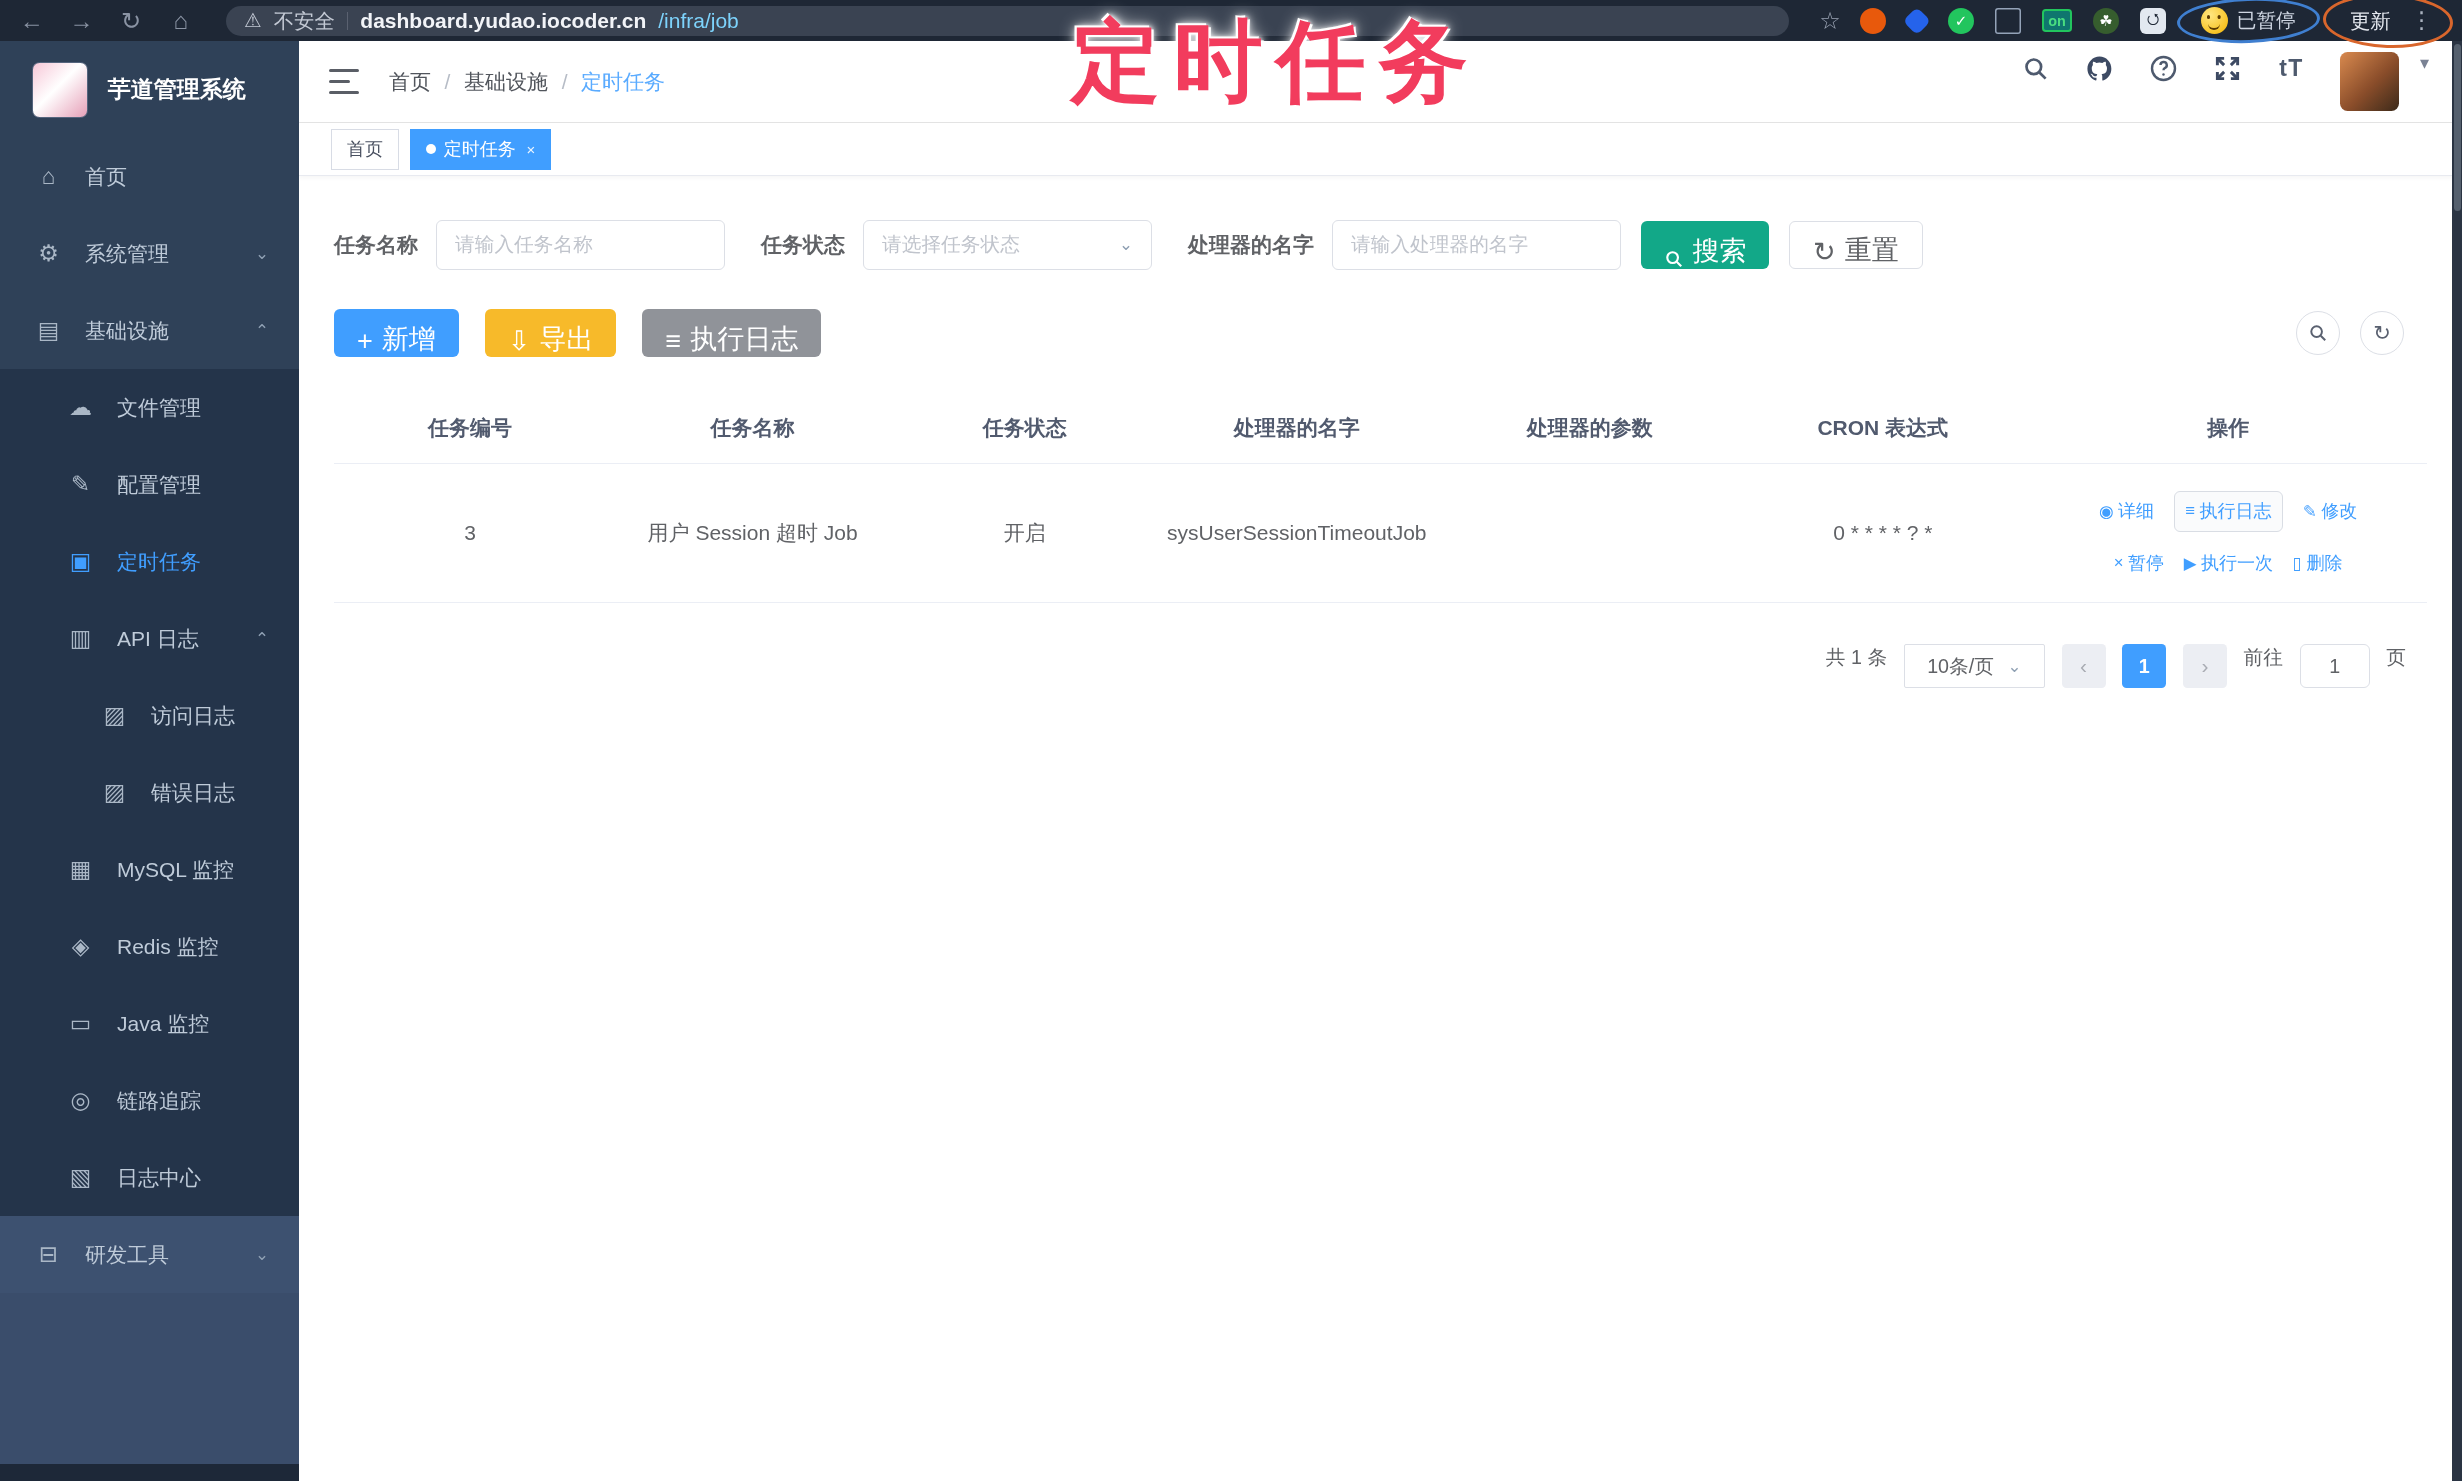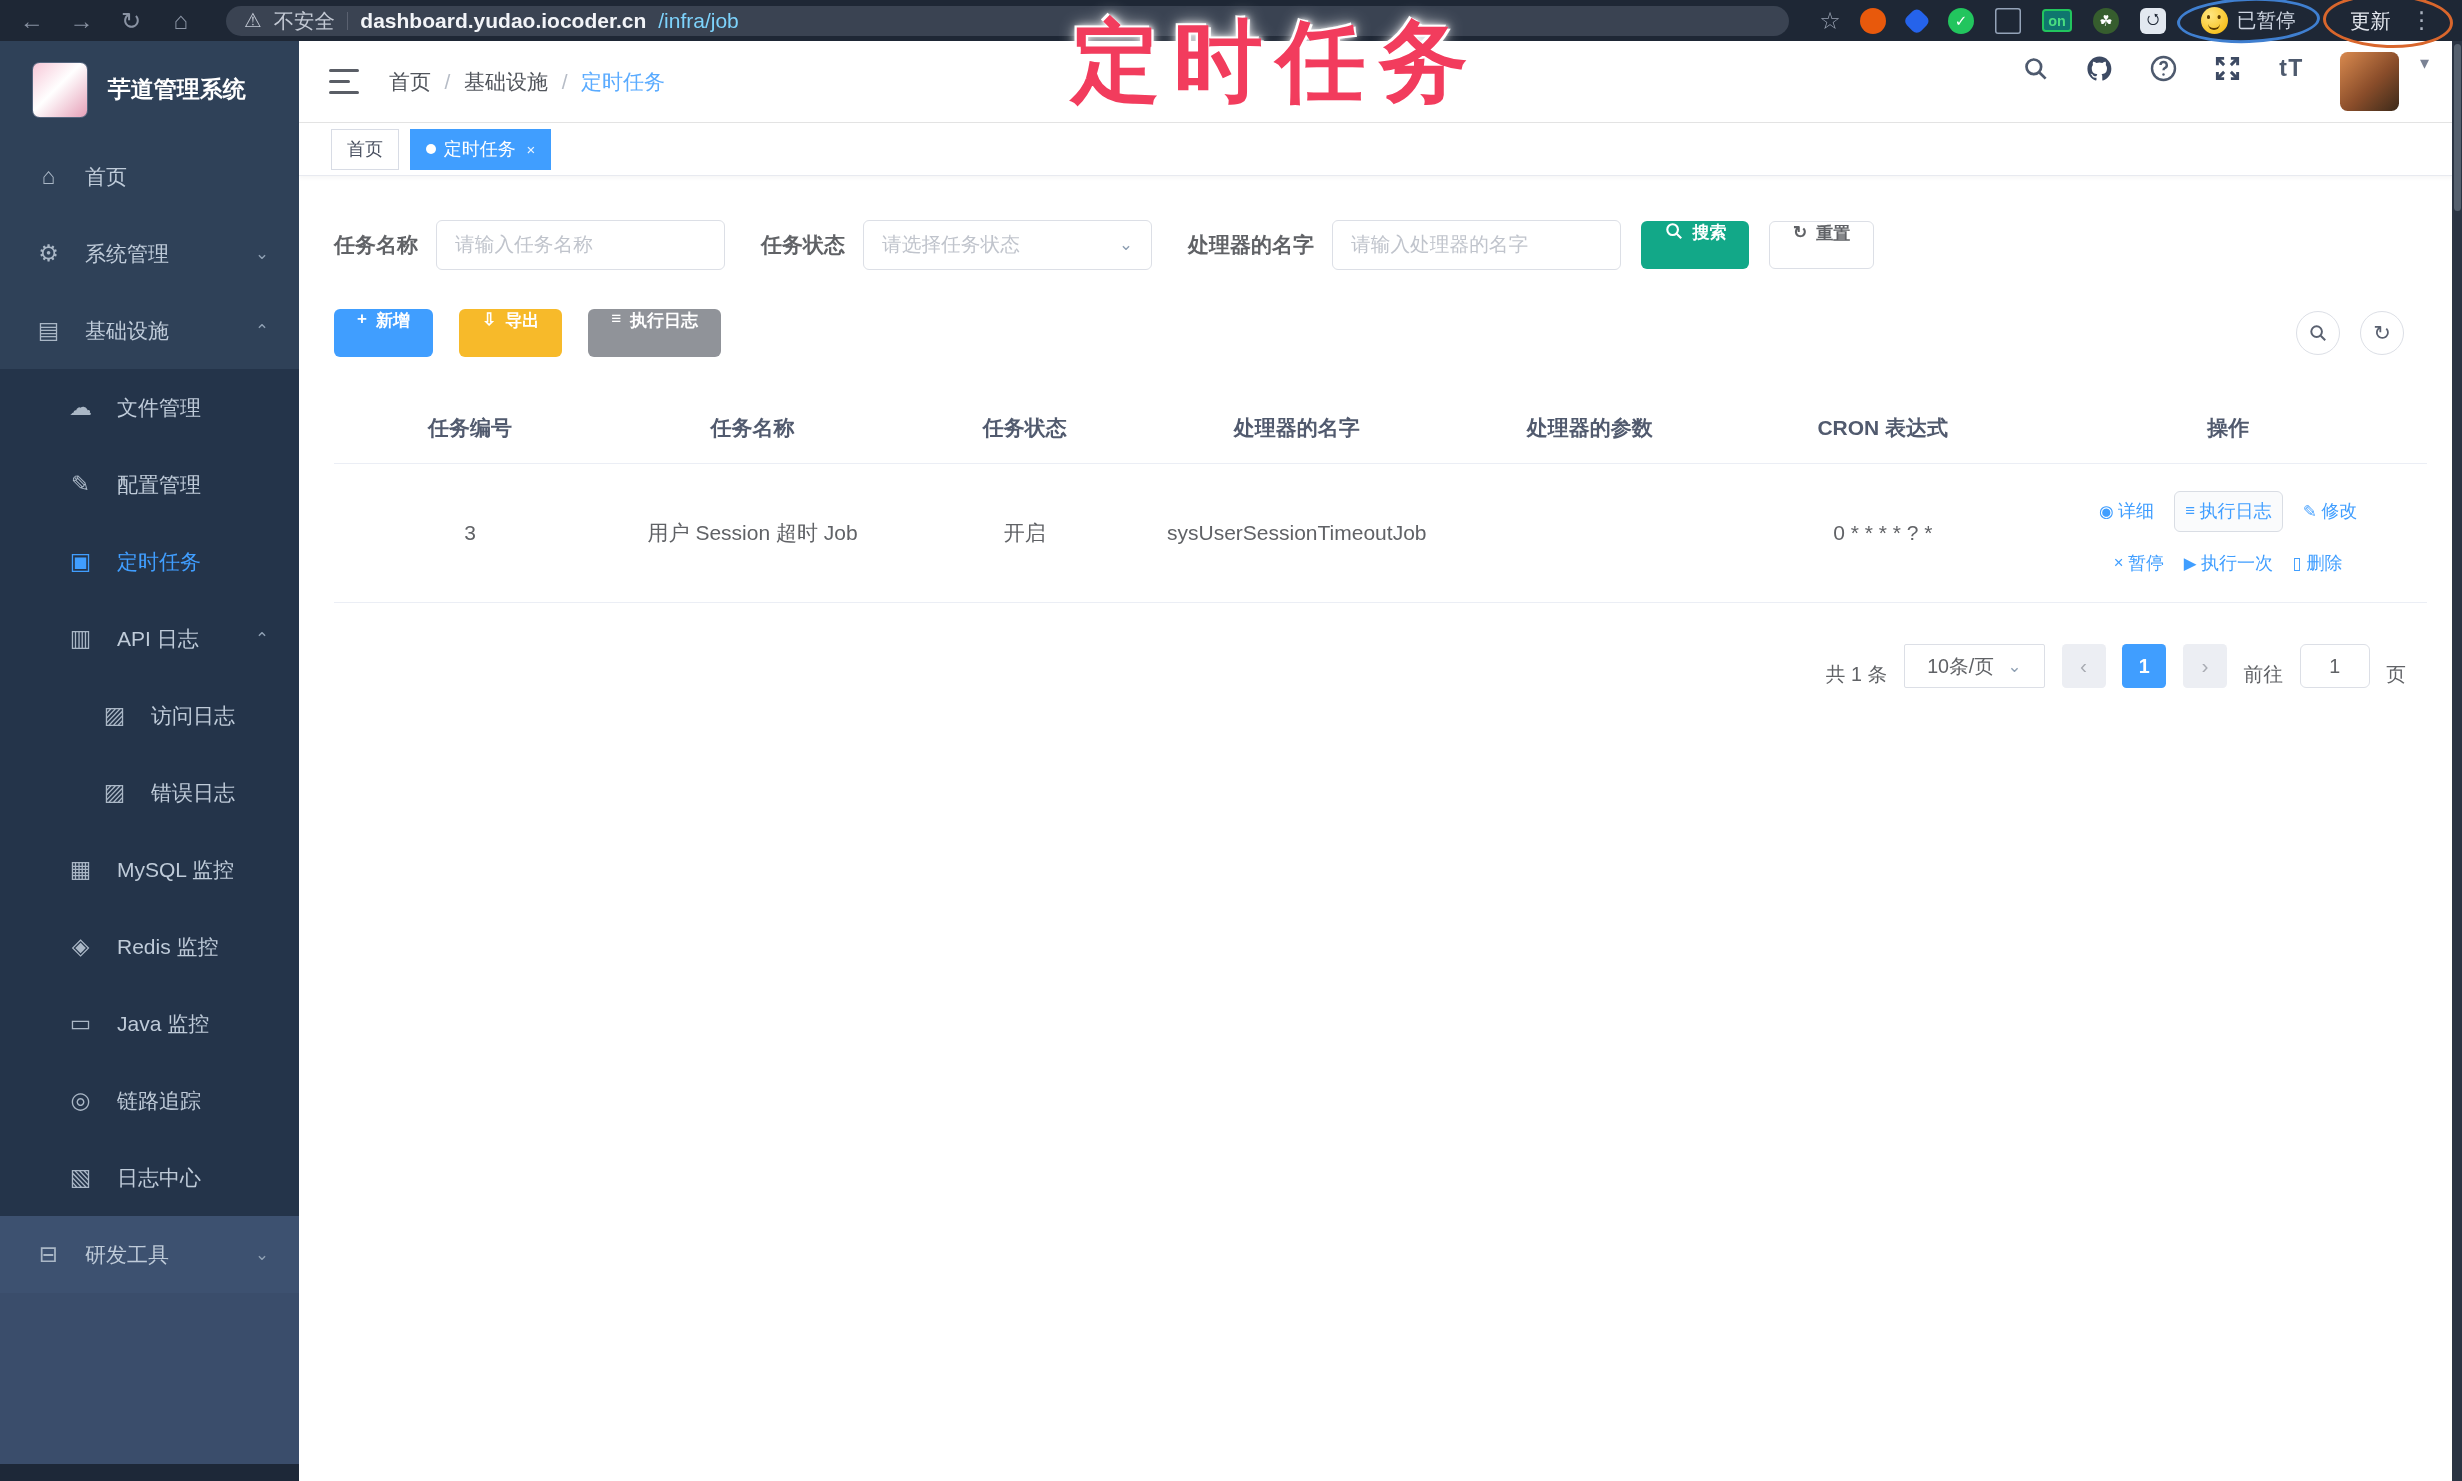--- a/index.html
+++ b/index.html
@@ -83,21 +83,21 @@
   .content { flex:1; padding:30px 35px 0 35px; }
 
   
   .filters { display:flex; align-items:center; margin-top:13.6px; }
   .f-label { font-size:21px; font-weight:bold; color:#606266; margin-right:18px; white-space:nowrap; }
   .f-input { width:289px; height:50px; border:1.5px solid #dcdfe6; border-radius:6px; font-size:19.7px; color:#606266; padding:0 18px; outline:none; }
   .f-input::placeholder { color:#c0c4cc; }
   .f-select { width:289px; height:50px; border:1.5px solid #dcdfe6; border-radius:6px; display:flex; align-items:center; justify-content:space-between; padding:3px 18px; color:#c0c4cc; font-size:19.7px; cursor:pointer;text-align:right; }
   .f-gap { width:36px; }
   .f-gap-s { width:19.7px; }
-  .btn { height:48px; border-radius:6px; border:none; display:inline-flex; align-items:flex-start; gap:9px; padding:0 23px; font-size:17px; cursor:pointer;font-weight:bold; }
+  .btn { height:48px; border-radius:6px; border:none; display:inline-flex; align-items:flex-end; gap:9px; padding:0 23px; font-size:27px; cursor:pointer; }
   .btn-search { background:#12a888; color:#fff; }
   .btn-reset { background:#fff; border:1.5px solid #dcdfe6; color:#606266; }
   .mag { width:19.7px; height:19.7px; }
 
   
   .toolbar { display:flex; align-items:center; margin-top:39px; }
   .btn-add { background:#409eff; color:#fff; }
   .btn-export { background:#f7ba2a; color:#fff; }
   .btn-exec { background:#909399; color:#fff; }
   .toolbar .btn { margin-right:26px; }
@@ -109,21 +109,21 @@
   .job-table th { font-size:21px; font-weight:bold; color:#515a6e; padding:21px 7.6px; text-align:center; border-bottom:1.5px solid #ebeef5; }
   .job-table td { font-size:21px; color:#606266; text-align:center; padding:27px 7.6px; border-bottom:1.5px solid #ebeef5; vertical-align:middle; }
   .handler-wrap { display:inline-block; max-width:273px; word-break:break-all; line-height:1.6; }
   .actions { display:flex; flex-direction:column; gap:19.7px; align-items:center; }
   .act-line { display:flex; align-items:center; gap:19.7px; }
   .act { color:#409eff; font-size:18px; cursor:pointer; display:inline-flex; align-items:center; gap:4.5px; white-space:nowrap; }
   .act .a-ic { font-size:16.7px; }
   .act.boxed { border:1.5px solid #d9dde4; border-radius:6px; padding:7.6px 10.6px; background:#fafbfc; }
 
   
-  .pager { display:flex; align-items:flex-end; justify-content:flex-end; gap:16.7px; margin-top:41px; padding-right:21px; font-size:19.7px; color:#606266; }
+  .pager { display:flex; align-items:flex-start; justify-content:flex-end; gap:16.7px; margin-top:41px; padding-right:21px; font-size:19.7px; color:#606266; }
   .page-size { width:141px; height:44px; border:1.5px solid #dcdfe6; border-radius:2px; display:flex; align-items:center; justify-content:center; gap:13.6px; color:#606266; cursor:pointer; }
   .pg-btn { width:44px; height:44px; border-radius:4.5px; background:#eceef3; color:#a8abb2; display:flex; align-items:center; justify-content:center; font-size:21px; cursor:pointer; }
   .pg-cur { width:44px; height:44px; border-radius:4.5px; background:#409eff; color:#fff; display:flex; align-items:center; justify-content:center; font-weight:bold; cursor:pointer; }
   .goto-input { width:70px; height:44px; border:1.5px solid #dcdfe6; border-radius:6px; text-align:center; font-size:19.7px; color:#606266; outline:none; }
 
   
   .annotation { position:absolute; left:1071px; top:1.5px; font-size:89px; font-weight:800; letter-spacing:13.6px; color:#f23c5d; z-index:50;
     text-shadow:0 0 4.5px #fff,0 0 9px #fff,0 0 16.7px #fff,2.3px 2.3px 0 #fff,-2.3px -2.3px 0 #fff; pointer-events:none; }
   .chev-ic { font-size:16.7px; color:#8fa0b3; }
 </style>

